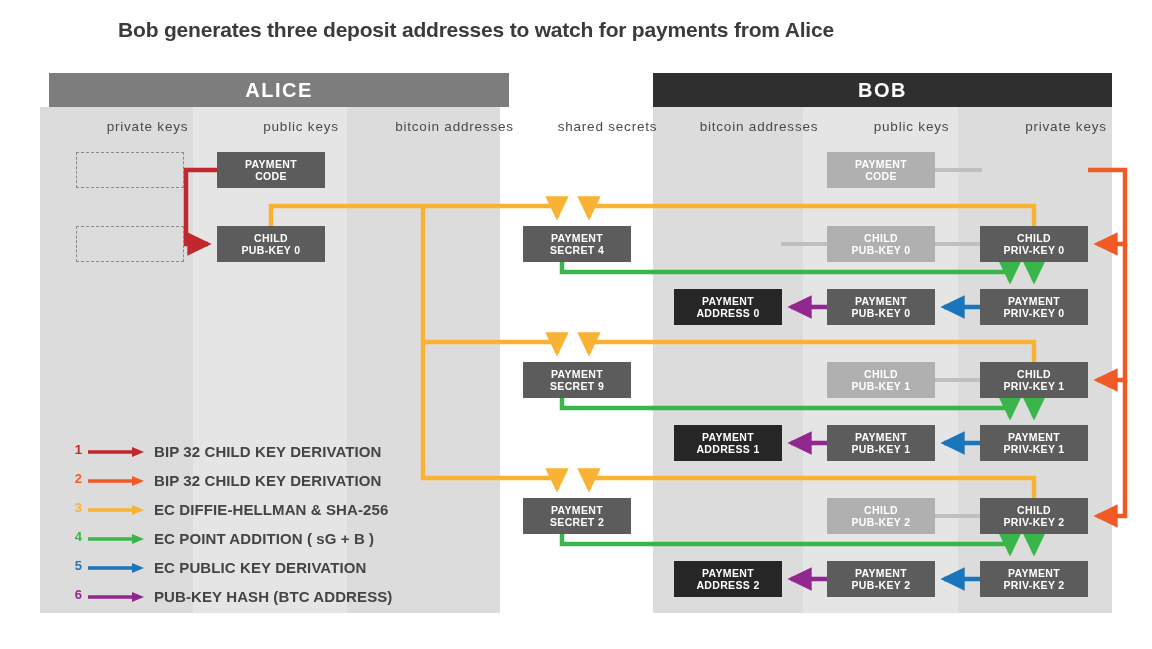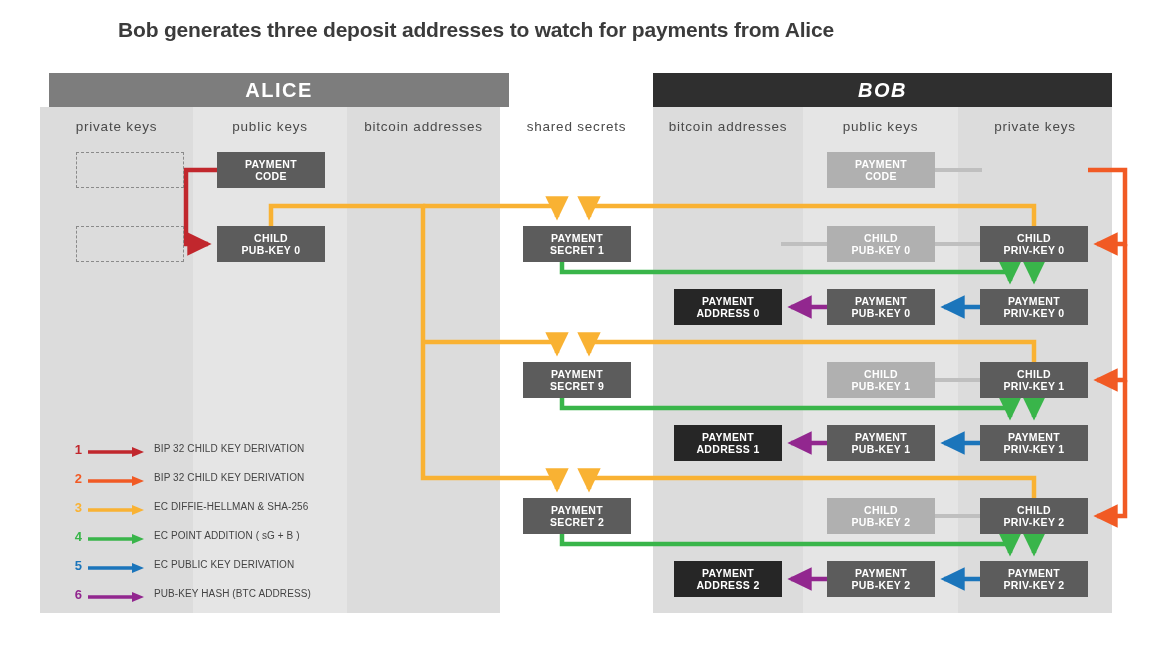--- a/index.html
+++ b/index.html
@@ -25,27 +25,28 @@
   .band-light{background:#e5e5e5;}
 
   
   .party-bar{
     position:absolute;height:34px;
     color:#ffffff;font-size:20px;font-weight:bold;
     letter-spacing:1.5px;
     display:flex;align-items:center;justify-content:center;
   }
   .party-alice{background:#7d7d7d;margin-left:9px;}
-  .party-bob{background:#2f2f2f;font-style:italic;}
+  .party-bob{background:#2f2f2f;}
 
   
   .col-caption{
     position:absolute;top:119px;height:16px;
     text-align:center;font-size:13.5px;color:#4a4a4a;
     letter-spacing:0.8px;
+    padding-left:31px;
   }
 
   
   .node{
     position:absolute;width:108px;height:36px;
     display:flex;flex-direction:column;align-items:center;justify-content:center;
     color:#ffffff;font-size:10.5px;font-weight:bold;line-height:12.5px;
     letter-spacing:0.35px;text-align:center;
     z-index:6;
   }
@@ -57,21 +58,21 @@
 
   
   .legend-row{position:absolute;height:18px;}
   .legend-num{
     position:absolute;left:0;top:0;width:14px;
     font-size:13px;font-weight:bold;text-align:right;
   }
   .legend-arrow{position:absolute;left:20px;top:2px;}
   .legend-label{
     position:absolute;left:86px;top:1px;
-    font-size:10px;font-weight:normal;color:#444;letter-spacing:0.1px;
+    font-size:15px;font-weight:bold;color:#444;letter-spacing:0.1px;
     white-space:nowrap;
   }
 
   svg.wires{position:absolute;left:0;top:0;width:1152px;height:649px;
     pointer-events:none;z-index:4;}
   svg.wires-under{z-index:2;}
 </style>
 </head>
 <body>
 
@@ -136,21 +137,21 @@
     <span>PAYMENT</span>
     <span class="l2">CODE</span>
   </div>
   <div class="node node-grey" style="left:217px;top:226px;">
     <span>CHILD</span>
     <span class="l2">PUB-KEY 0</span>
   </div>
 
   <div class="node node-grey" style="left:523px;top:226px;">
     <span>PAYMENT</span>
-    <span class="l2">SECRET 1</span>
+    <span class="l2">SECRET 4</span>
   </div>
   <div class="node node-grey" style="left:523px;top:362px;">
     <span>PAYMENT</span>
     <span class="l2">SECRET 9</span>
   </div>
   <div class="node node-grey" style="left:523px;top:498px;">
     <span>PAYMENT</span>
     <span class="l2">SECRET 2</span>
   </div>
 

